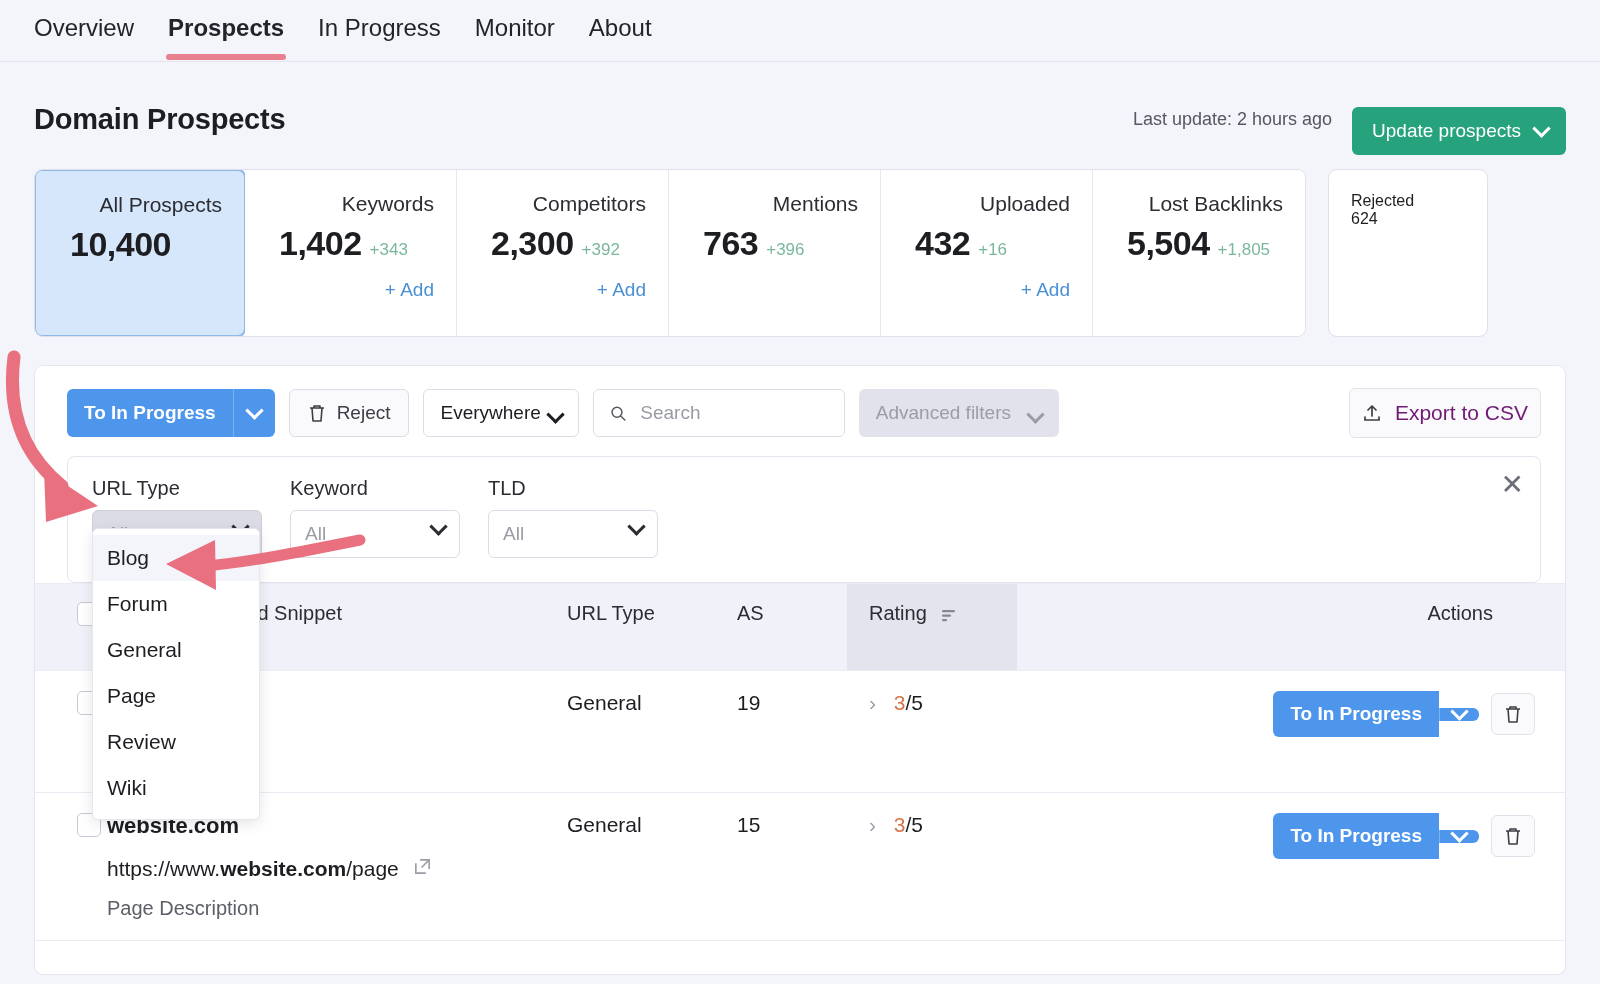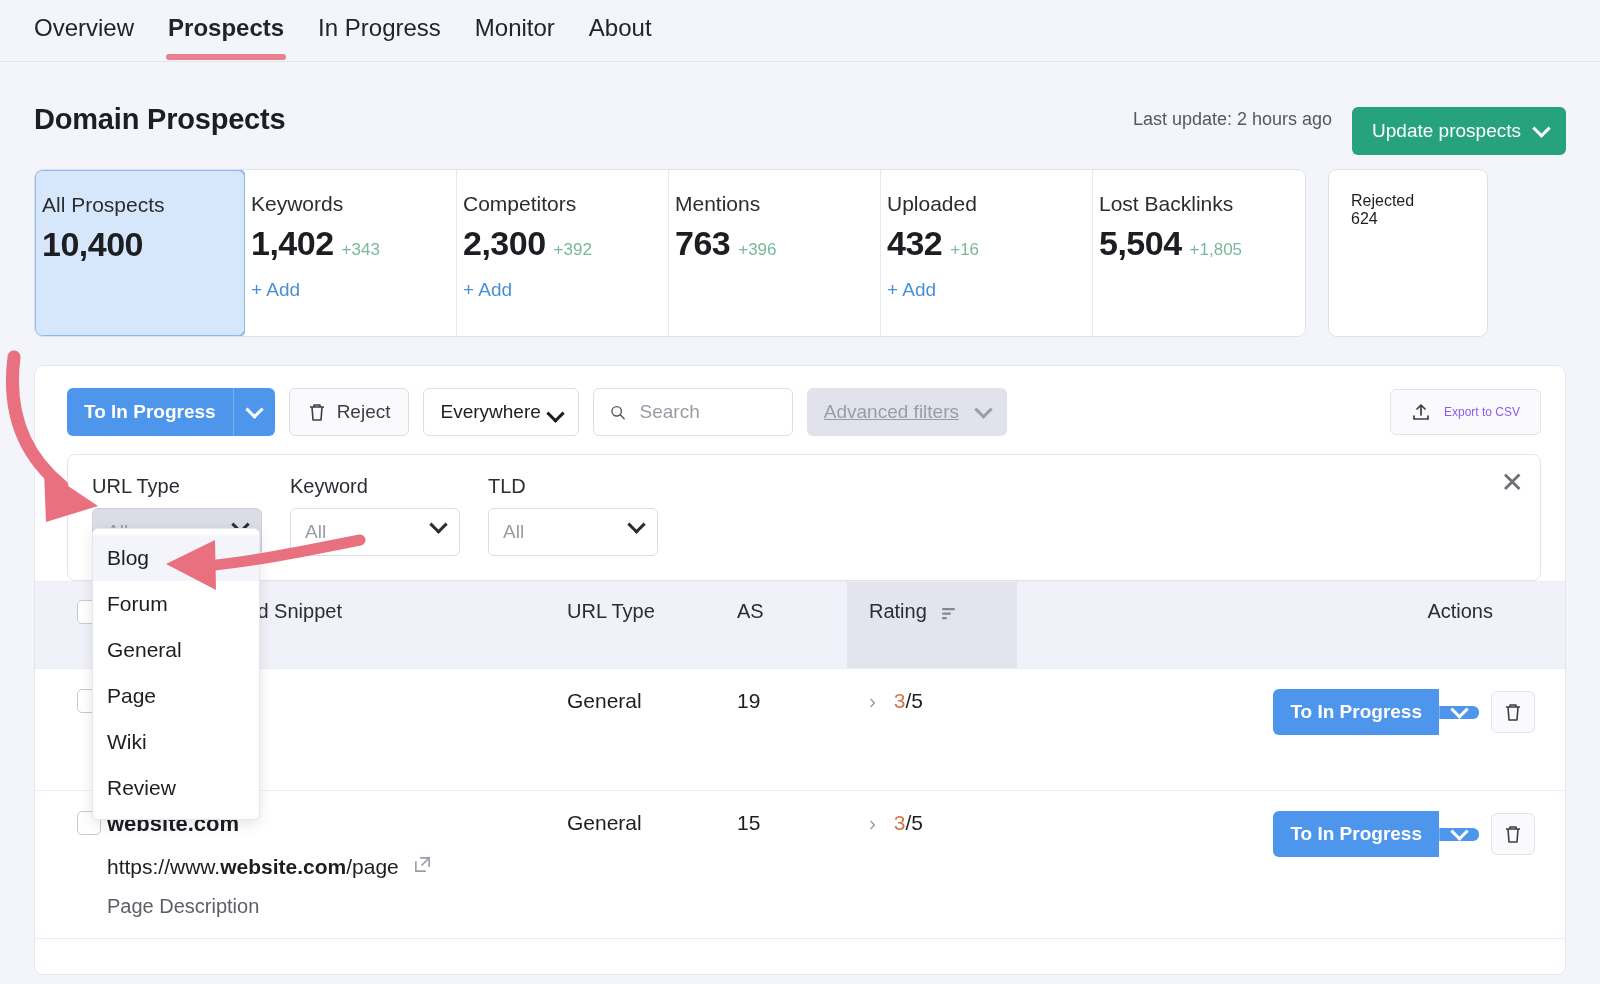--- a/index.html
+++ b/index.html
@@ -77,23 +77,24 @@
   .cardgroup {
     display: flex;
     background: #fff;
     border: 1px solid #e0e0ec;
     border-radius: 9px;
     overflow: hidden;
     height: 168px;
   }
   .card {
     width: 212px;
-    padding: 22px 22px 0 6px;
+    padding: 22px 22px 0 34px;
     border-right: 1px solid #e8e8f0;
     background: #fff;
+    text-align: right;
   }
   .card:last-child { border-right: none; }
   .card.selected {
     background: #d7e7fb;
     border: 2px solid #8fb9e8;
     border-radius: 8px;
     margin: -1px;
   }
   .card .ctitle { font-size: 21px; color: #2b2d33; margin-bottom: 8px; white-space: nowrap;}
   .cvalrow { display: flex; align-items: baseline; gap: 8px; }
@@ -146,37 +147,37 @@
   }
   .btn-select {
     background: #fff; border: 1px solid #dcdce6; border-radius: 6px;
     font-size: 19px; color: #1c1e21;
     padding: 12px 16px; display: flex; align-items: flex-end; gap: 8px;
     cursor: pointer; font-family: inherit;
   }
   .searchbox {
     background: #fff; border: 1px solid #dcdce6; border-radius: 6px;
     display: flex; align-items: center; gap: 12px;
-    padding: 11px 16px; width: 200px;
+    padding: 11px 16px; width: 252px;
   }
   .searchbox input {
     border: none; outline: none; font-size: 19px; width: 100%;
     font-family: inherit; color: #1c1e21; background: transparent;
   }
   .searchbox input::placeholder { color: #9a9ca4; }
   .btn-advanced {
     background: #e2e2ec; border: none; border-radius: 6px;
     color: #9a9ca8; font-size: 19px;
-    padding: 13px 17px; display: flex; align-items: center; gap: 18px;
-    cursor: pointer; font-family: inherit; text-decoration: underline;
+    padding: 13px 17px; display: flex; align-items: flex-end; gap: 18px;
+    cursor: pointer; font-family: inherit;
   }
   .btn-export {
     background: #fafafc; border: 1px solid #e2e2ea; border-radius: 6px;
-    font-size: 12px; color: #8b5cf6;
-    padding: 12px 20px; display: flex; align-items: center; gap: 13px;
+    font-size: 21px; color: #701a75;
+    padding: 12px 12px; display: flex; align-items: center; gap: 13px;
     cursor: pointer; font-family: inherit; margin-left: auto;
   }
 
   
   .filterbar {
     margin: 0 24px 0 32px;
     border: 1px solid #e4e4ee;
     border-radius: 8px;
     padding: 20px 22px 24px 24px;
     display: flex; gap: 28px;
@@ -534,22 +535,22 @@
 
       </tbody>
     </table>
   </div>
 
   <div class="dropdown">
     <div class="ditem hover">Blog</div>
     <div class="ditem">Forum</div>
     <div class="ditem">General</div>
     <div class="ditem">Page</div>
+    <div class="ditem">Review</div>
     <div class="ditem">Wiki</div>
-    <div class="ditem">Review</div>
   </div>
 
   <svg class="arrows" width="1600" height="984" viewBox="0 0 1600 984">
 
     <path d="M14 357 C 6 420, 30 460, 62 486" fill="none" stroke="#e8707f" stroke-width="13" stroke-linecap="round"></path>
     <polygon points="44,470 98,506 46,522" fill="#e8707f"></polygon>
 
     <path d="M360 540 C 300 552, 250 562, 205 566" fill="none" stroke="#e8707f" stroke-width="11" stroke-linecap="round"></path>
     <polygon points="215,540 166,564 216,590" fill="#e8707f"></polygon>
   </svg>

